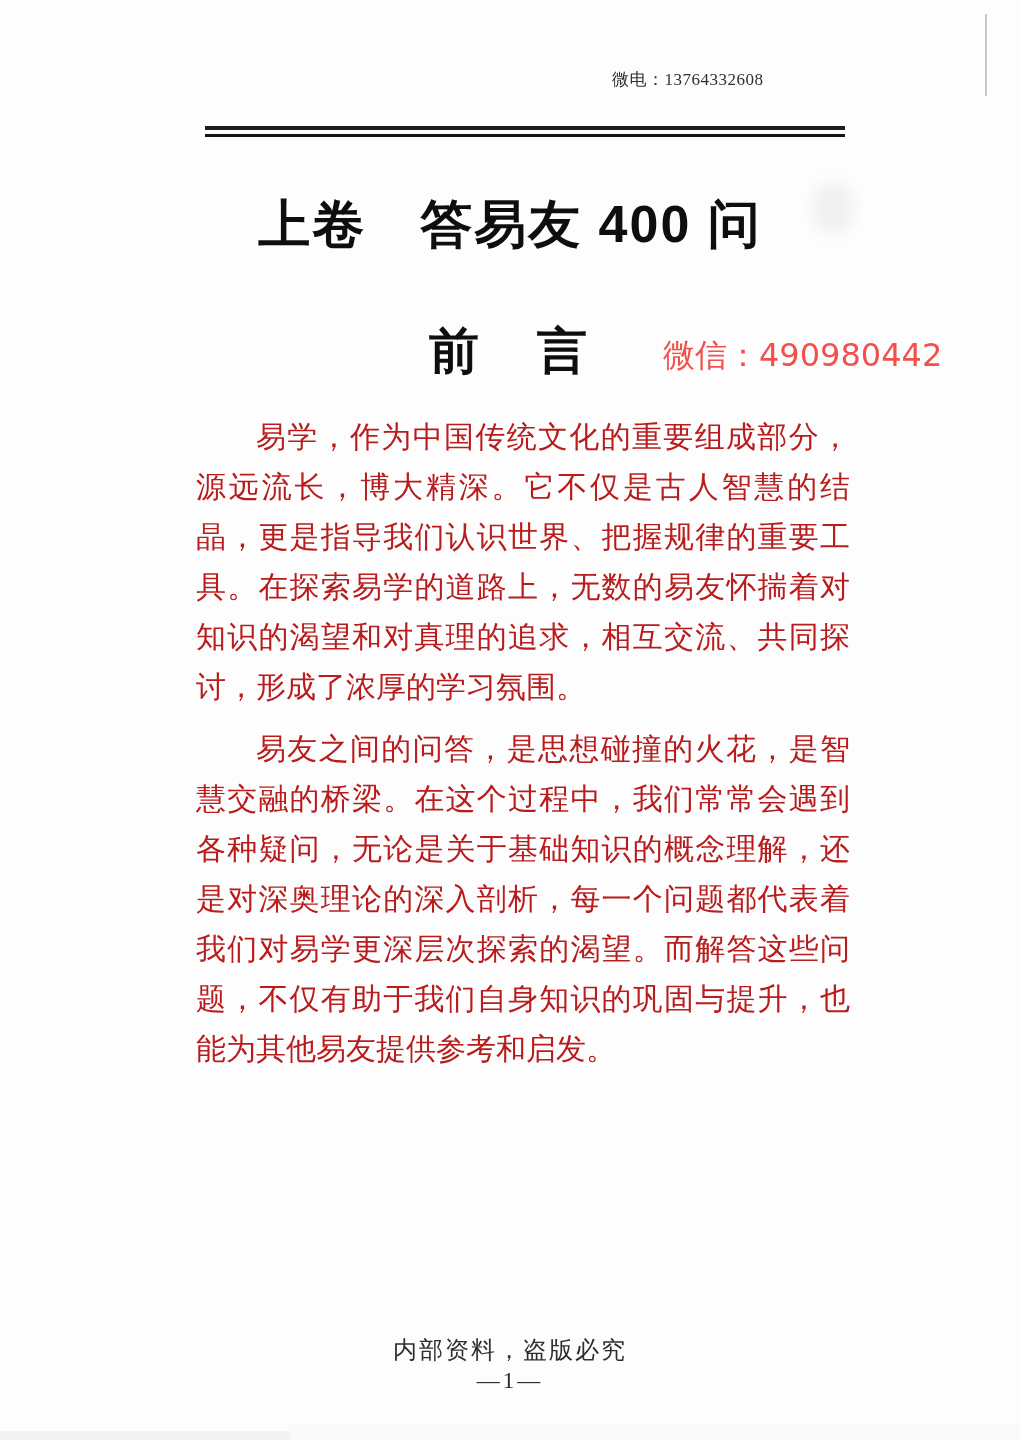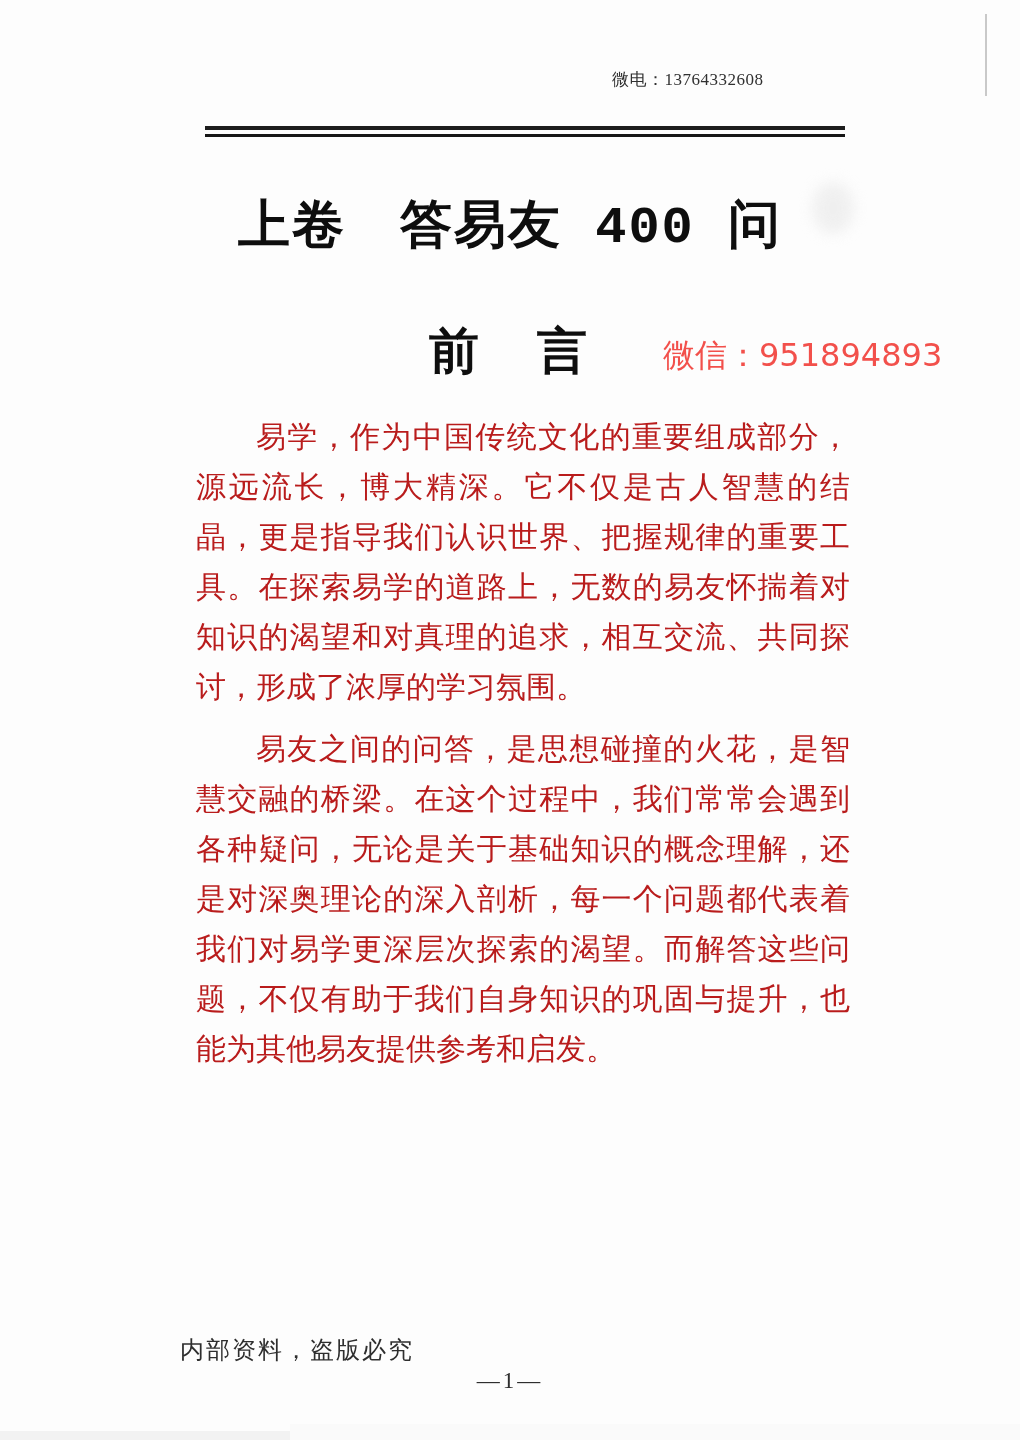--- a/index.html
+++ b/index.html
@@ -22,21 +22,21 @@
     font-size: 17px; letter-spacing: 0.5px; color: #303030;
   }
   .rule {
     position: absolute; left: 205px; top: 126px; width: 640px; height: 4px;
     border-top: 4px solid #1d1d1d; border-bottom: 3px solid #161616;
   }
   
   .doc-title {
     position: absolute; left: 180px; top: 190px; width: 660px;
     text-align: center;
-    font-family: Liberation Mono, monospace;
+    font-family: Liberation Sans, sans-serif;
     font-weight: 900; font-size: 52px; letter-spacing: 2px; color: #0e0e0e;
     white-space: nowrap;
   }
   .preface-heading {
     position: absolute; left: 180px; top: 318px; width: 660px;
     text-align: center;
     font-family: "DejaVu Sans", "Liberation Sans", sans-serif;
     font-weight: 900; font-size: 50px; letter-spacing: 4px; color: #0e0e0e;
   }
   
@@ -56,21 +56,21 @@
   .body-text {
     position: absolute; left: 196px; top: 412px; width: 654px;
     font-size: 30px; line-height: 50px; color: #b91c1c;
     text-align: justify; text-justify: inter-character;
   }
   .body-text p { margin: 0 0 12px 0; text-indent: 2em; }
   .body-text p:last-child { margin-bottom: 0; }
   
   .footer-notice {
     position: absolute; left: 180px; top: 1334px; width: 660px;
-    font-size: 24px; letter-spacing: 2px; color: #2e2e2e;
+    text-align: center; font-size: 24px; letter-spacing: 2px; color: #2e2e2e;
   }
   .page-number {
     position: absolute; left: 180px; top: 1368px; width: 660px;
     text-align: center; font-size: 23px; letter-spacing: 3px; color: #2e2e2e;
   }
   
   .scan-line-top-right {
     position: absolute; left: 985px; top: 14px; width: 2px; height: 82px;
     background: #c9c9c9;
   }
@@ -94,21 +94,21 @@
 
   <div class="header-right">微电：13764332608</div>
 
   <div class="rule"></div>
 
   <div class="doc-title">上卷　答易友 400 问</div>
 
 
   <div class="preface-heading">前　言</div>
 
-  <div class="wm wm-2">微信：951894893</div>
+  <div class="wm wm-2">微信：490980442</div>
 
   <div class="body-text">
     <p>易学，作为中国传统文化的重要组成部分，源远流长，博大精深。它不仅是古人智慧的结晶，更是指导我们认识世界、把握规律的重要工具。在探索易学的道路上，无数的易友怀揣着对知识的渴望和对真理的追求，相互交流、共同探讨，形成了浓厚的学习氛围。</p>
     <p>易友之间的问答，是思想碰撞的火花，是智慧交融的桥梁。在这个过程中，我们常常会遇到各种疑问，无论是关于基础知识的概念理解，还是对深奥理论的深入剖析，每一个问题都代表着我们对易学更深层次探索的渴望。而解答这些问题，不仅有助于我们自身知识的巩固与提升，也能为其他易友提供参考和启发。</p>
   </div>
 
   <div class="footer-notice">内部资料，盗版必究</div>
   <div class="page-number">—1—</div>
 
   <div class="scan-line-top-right"></div>

